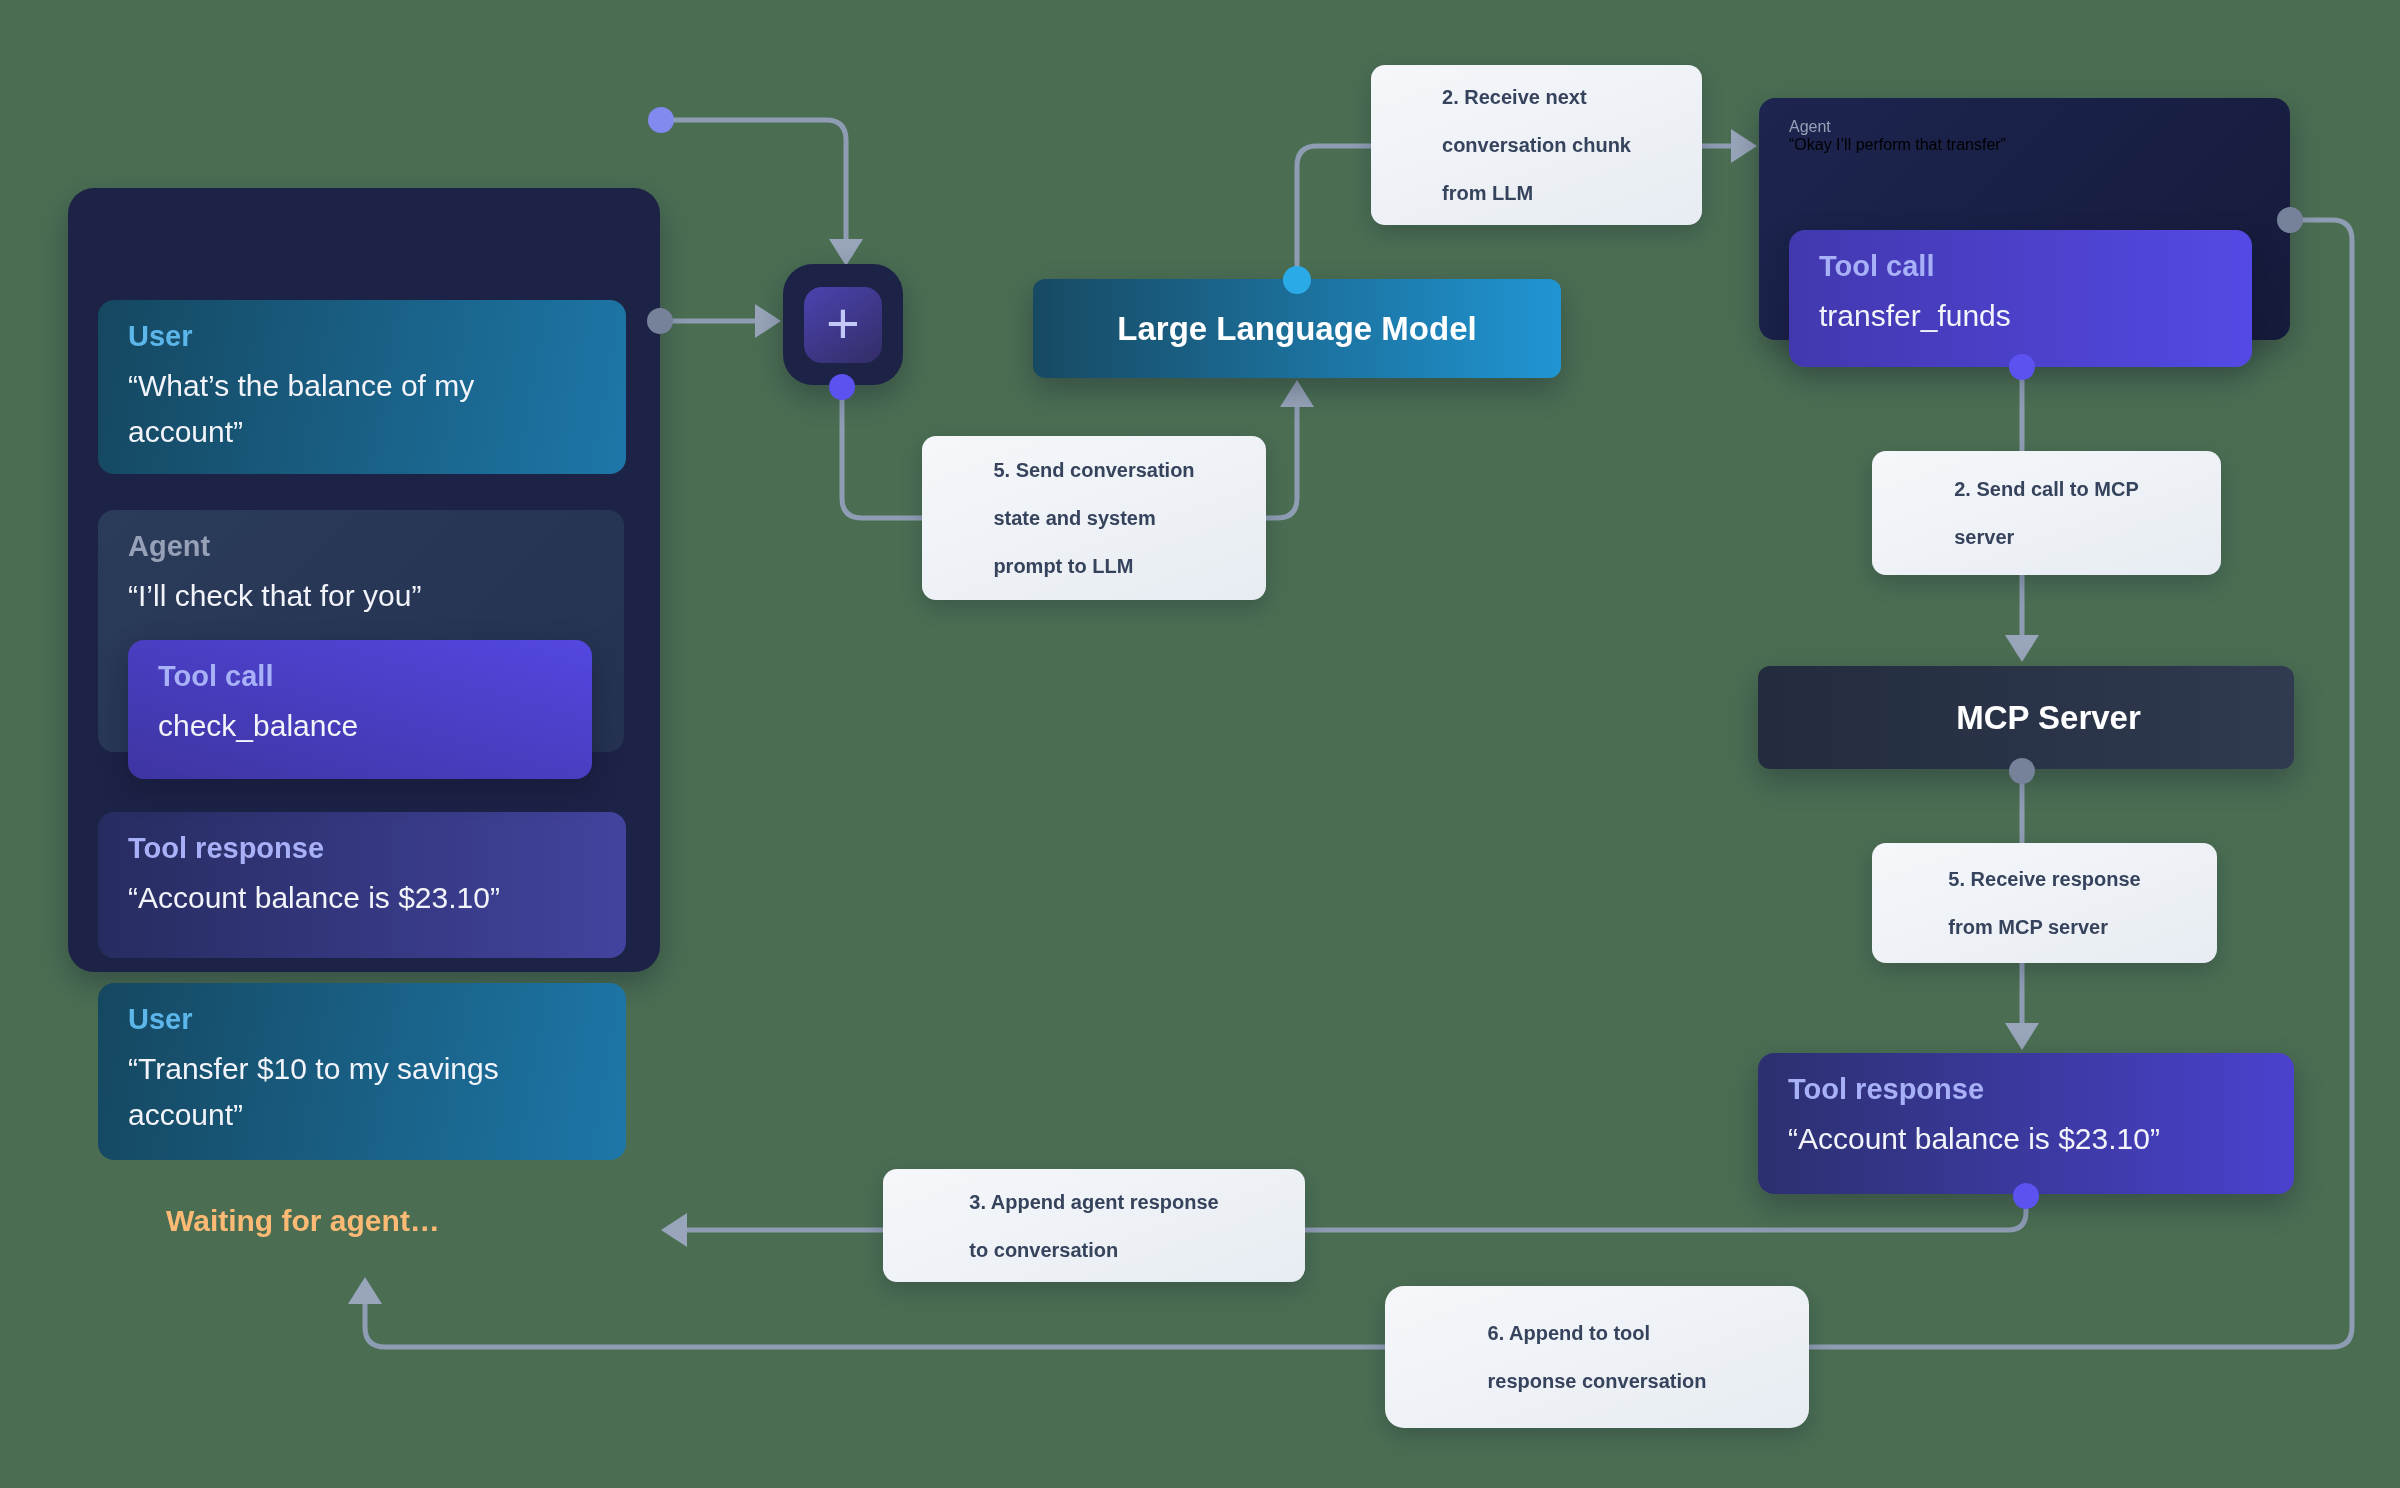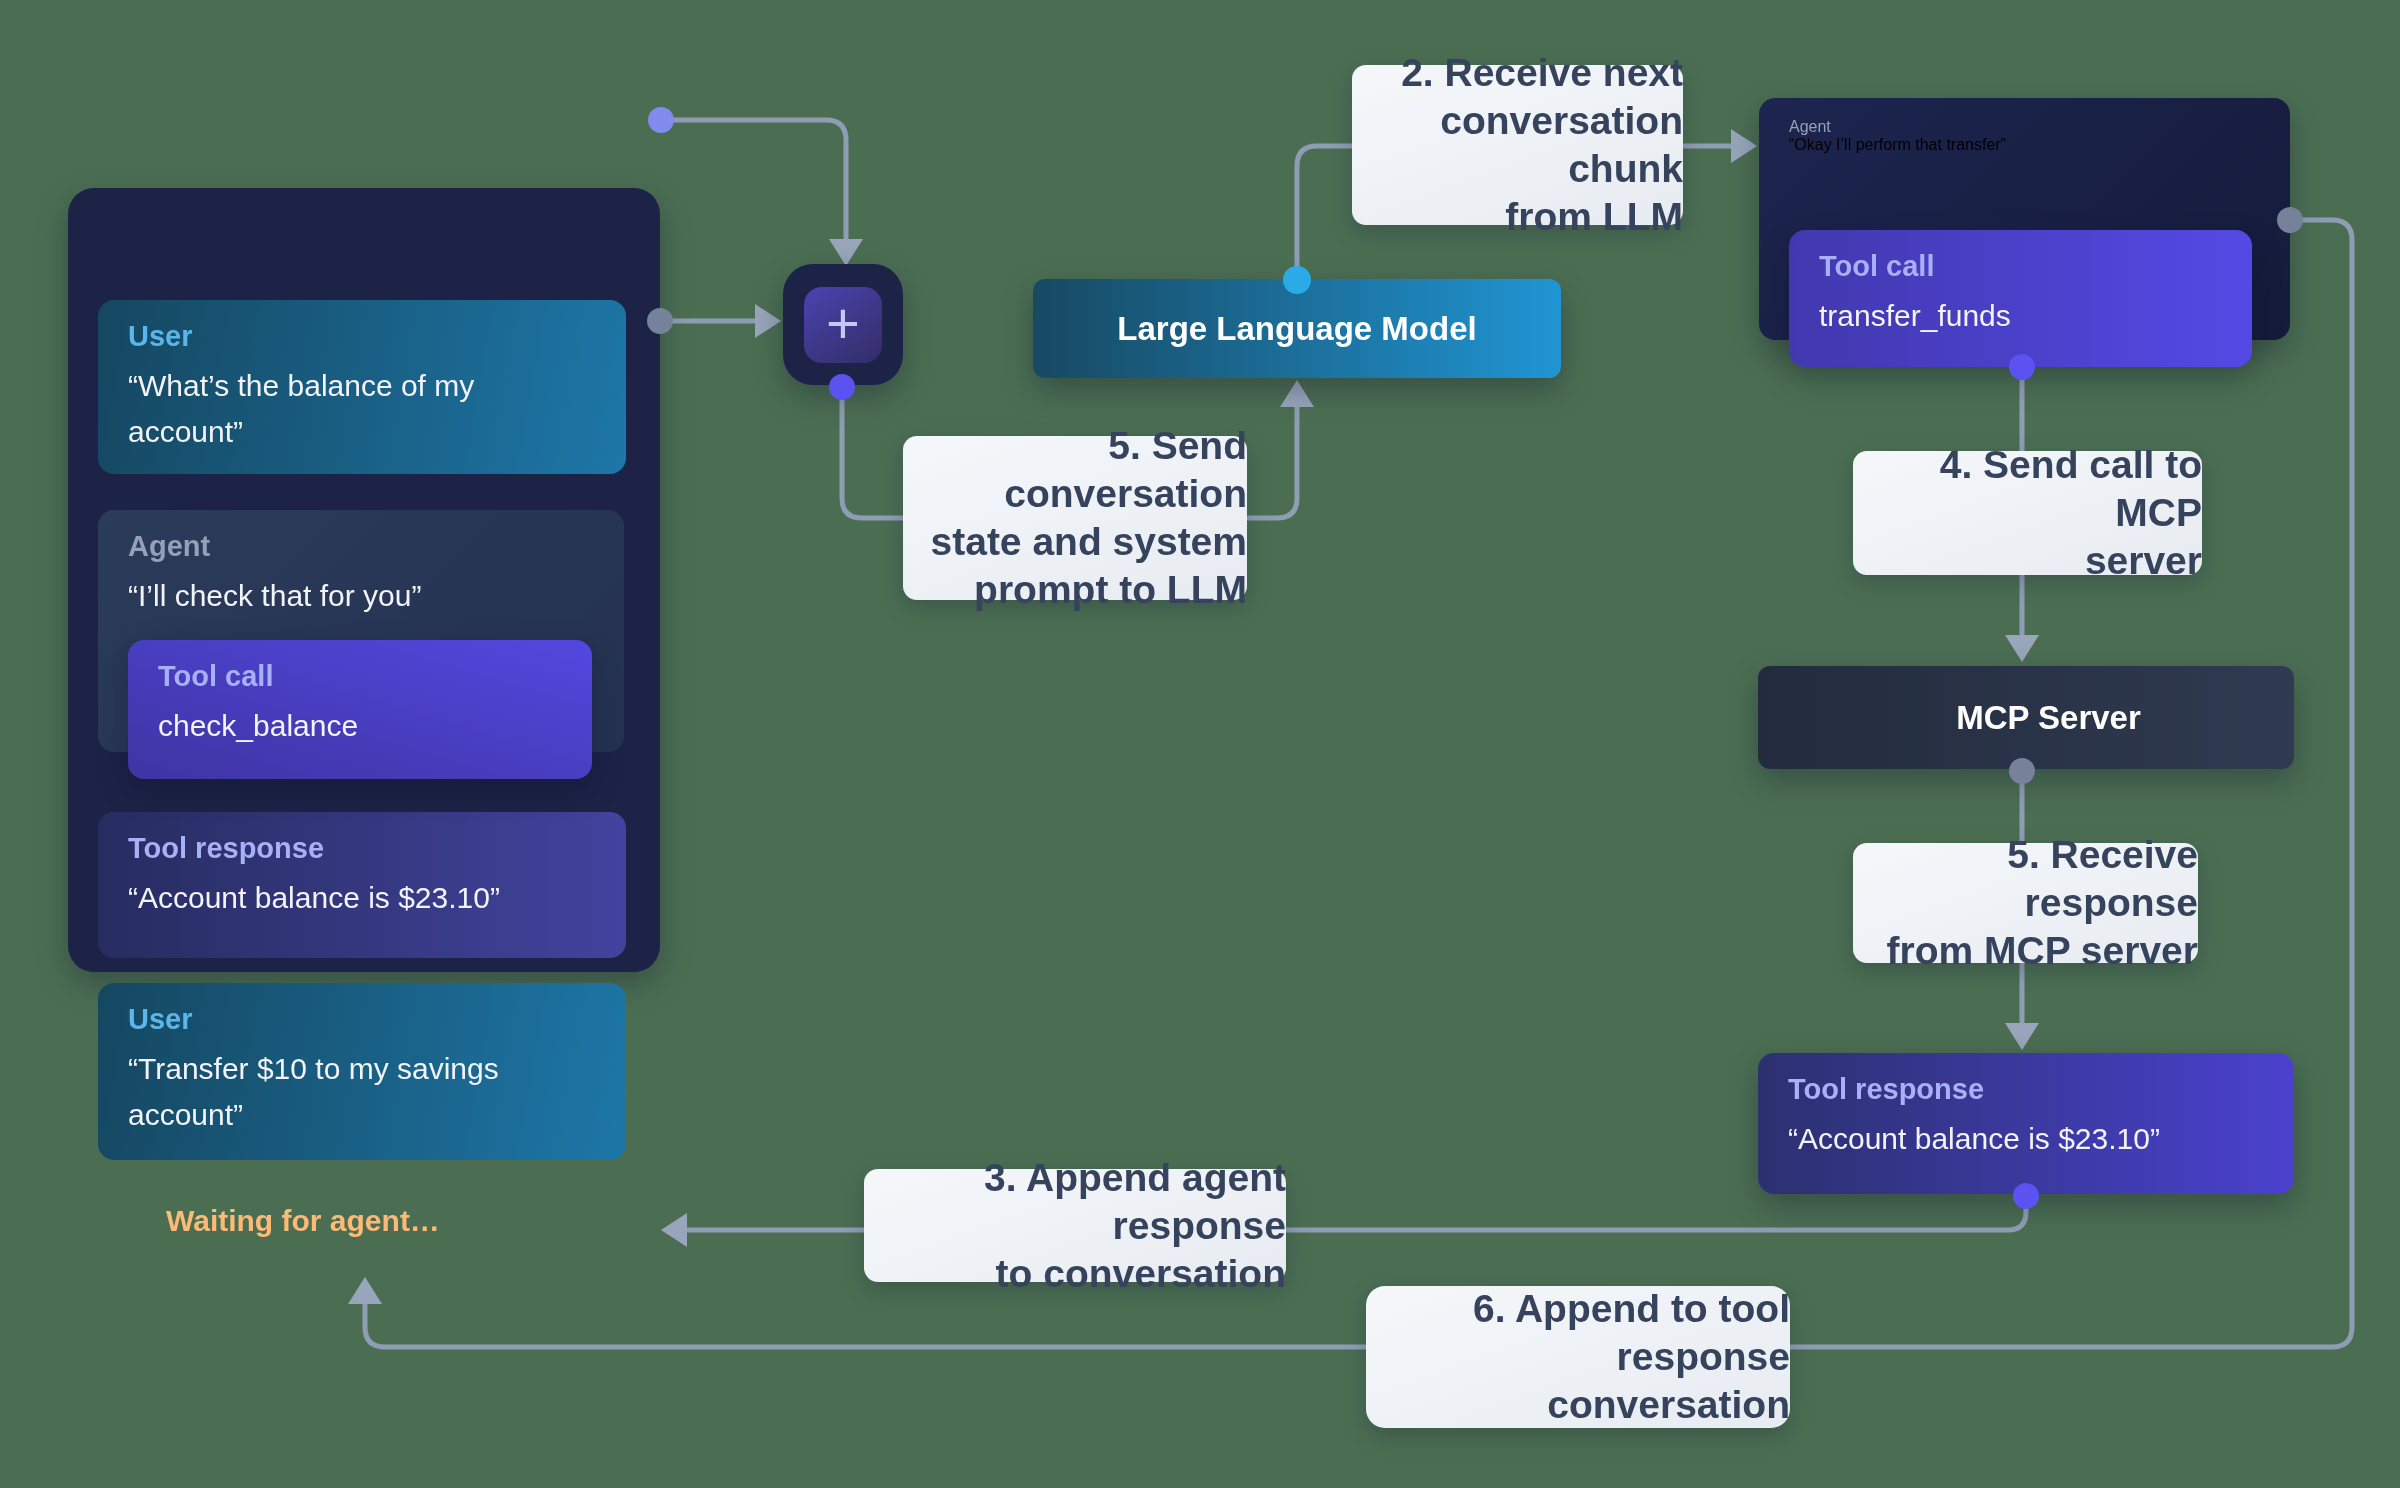--- a/index.html
+++ b/index.html
@@ -42,22 +42,22 @@
   
   .agent2{left:1759px;top:98px;width:531px;height:242px;border-radius:16px;
     background:linear-gradient(135deg,#1d2550,#151b3a);padding:20px 30px;box-sizing:border-box;}
   .card-toolcall2{left:1789px;top:230px;width:463px;height:137px;z-index:3;background:linear-gradient(to right,#4238ae,#5449e4);}
   .mcp{left:1758px;top:666px;width:536px;height:103px;border-radius:12px;
     background:linear-gradient(to right,#232c3e,#303a50);display:flex;align-items:center;justify-content:center;padding-left:45px;}
   .mcp .t{color:#ffffff;font-size:33px;font-weight:700;}
   .card-toolresp2{left:1758px;top:1053px;width:536px;height:141px;background:linear-gradient(to right,#2c306f,#4b41ce);}
   
   .step{position:absolute;z-index:3;border-radius:14px;background:linear-gradient(160deg,#f5f7fa,#e7ecf2);
-    color:#36435c;font-size:39px;line-height:48px;font-weight:600;display:flex;align-items:center;justify-content:center;
-    text-align:right;white-space:pre-line;box-shadow:0 8px 22px rgba(10,14,35,.22);}
+    color:#36435c;font-size:20px;line-height:48px;font-weight:600;display:flex;align-items:center;justify-content:center;
+    text-align:left;white-space:pre-line;box-shadow:0 8px 22px rgba(10,14,35,.22);margin-left:19px;}
   .step1{left:903px;top:436px;width:344px;height:164px;}
   .step2{left:1352px;top:65px;width:331px;height:160px;}
   .step3{left:864px;top:1169px;width:422px;height:113px;}
   .step4{left:1853px;top:451px;width:349px;height:124px;}
   .step5{left:1853px;top:843px;width:345px;height:120px;}
   .step6{left:1366px;top:1286px;width:424px;height:142px;border-radius:19px;}
   
   .dot{position:absolute;z-index:4;width:26px;height:26px;border-radius:50%;}
   .dot-purple{background:#5b52f0;}
   .dot-periwinkle{background:#8289ef;}
@@ -153,21 +153,21 @@
   </div>
 
   <div class="step step1">5. Send conversation
 state and system
 prompt to LLM</div>
   <div class="step step2">2. Receive next
 conversation chunk
 from LLM</div>
   <div class="step step3">3. Append agent response
 to conversation</div>
-  <div class="step step4">4. Send call to MCP
+  <div class="step step4">2. Send call to MCP
 server</div>
   <div class="step step5">5. Receive response
 from MCP server</div>
   <div class="step step6">6. Append to tool
 response conversation</div>
 
   <div class="dot dot-periwinkle" style="left:648px;top:107px;"></div>
   <div class="dot dot-gray" style="left:647px;top:308px;"></div>
   <div class="dot dot-purple" style="left:829px;top:374px;"></div>
   <div class="dot dot-cyan" style="left:1283px;top:266px;"></div>

